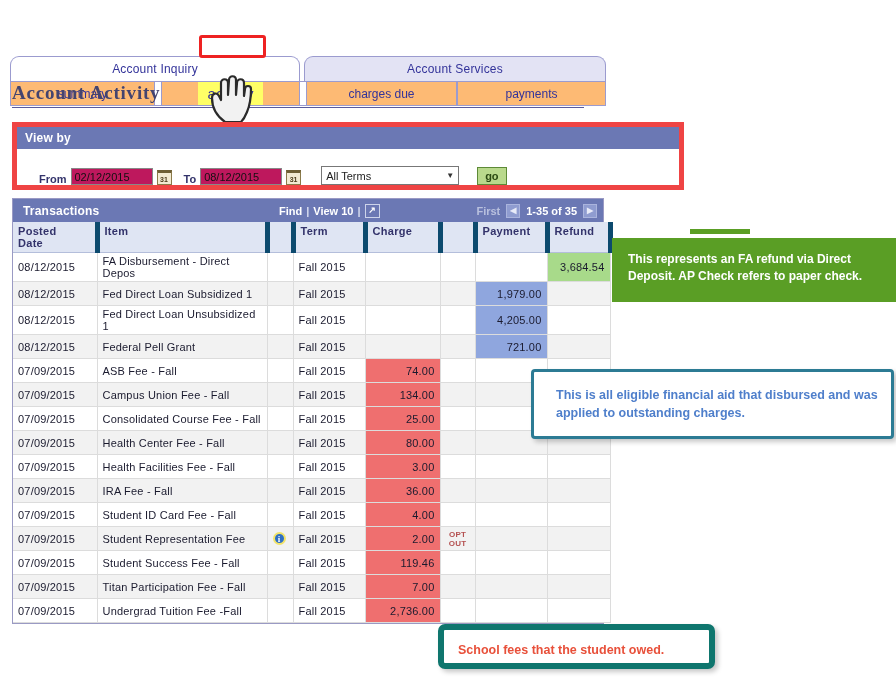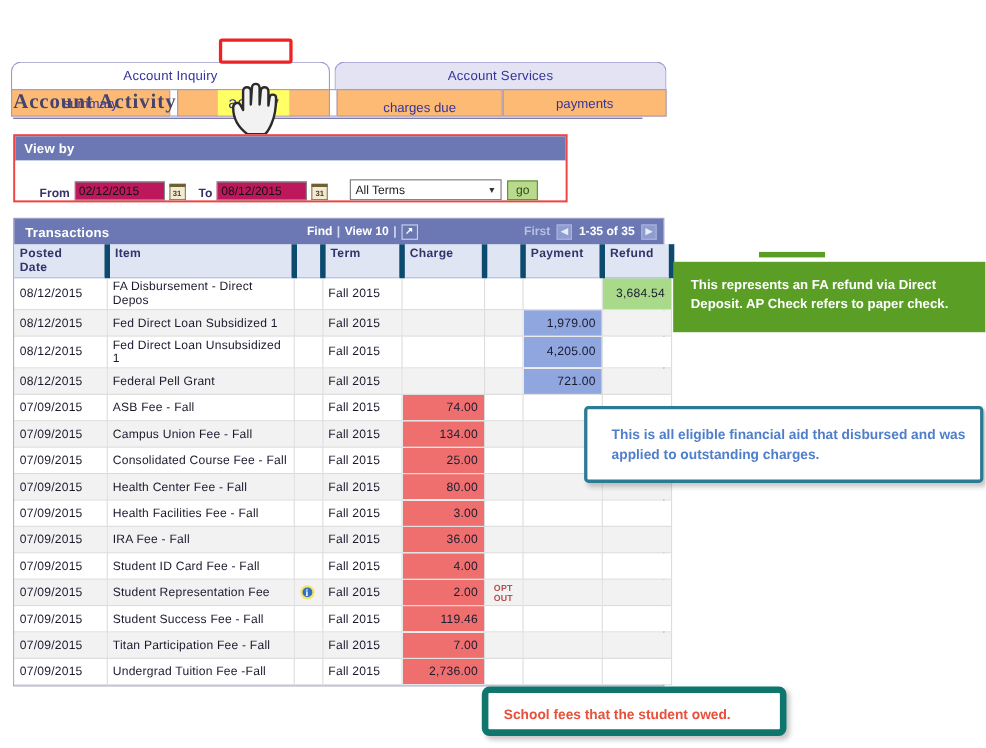--- a/index.html
+++ b/index.html
@@ -62,21 +62,21 @@
     font-size: 12px;
     display: flex;
     align-items: center;
     justify-content: center;
     box-sizing: border-box;
     position: relative;
   }
   .subtab.s1 { flex: 0 0 145px; }
   .subtab.gap { flex: 0 0 6px; border-left: none; border-right: none; background: #ffffff; }
   .subtab.s2 { flex: 0 0 139px; }
-  .subtab.s3 { flex: 0 0 151px; align-items: flex-end; }
+  .subtab.s3 { flex: 0 0 151px; }
   .subtab.s4 { flex: 0 0 149px; }
   .hl-act {
     background: #ffff66;
     padding: 3px 10px;
     font-size: 15px;
     color: #33339a;
   }
   .redbox {
     position: absolute;
     left: 199px; top: 35px;
@@ -110,22 +110,22 @@
     position: absolute;
     left: 205px; top: 72px;
     width: 54px; height: 52px;
     pointer-events: none;
   }
 
   
   .viewby {
     position: absolute;
     left: 12px; top: 122px;
-    width: 504px;
-    border: 2px solid #ef4444;
+    width: 672px;
+    border: 5px solid #ef4444;
     box-sizing: border-box;
     background: #fff;
   }
   .viewby-hd {
     background: #6b78b4;
     color: #ffffff;
     font-size: 12px;
     font-weight: bold;
     padding: 4px 8px;
     letter-spacing: .2px;
@@ -177,26 +177,26 @@
     font-size: 11px;
     color: #222;
     display: flex;
     align-items: center;
     justify-content: space-between;
     padding: 0 4px;
     box-sizing: border-box;
   }
   .caret { font-size: 8px; color: #333; }
   .go-btn {
-    margin-left: 1px;
+    margin-left: 14px;
     background: #b9d98c;
     border: 1px solid #5d8a36;
     color: #2b4a12;
     font-size: 11px;
-    font-weight: normal;
+    font-weight: bold;
     padding: 1px 7px;
     box-sizing: border-box;
     height: 18px;
     line-height: 15px;
   }
 
   
   .grid {
     position: absolute;
     left: 12px; top: 198px;

